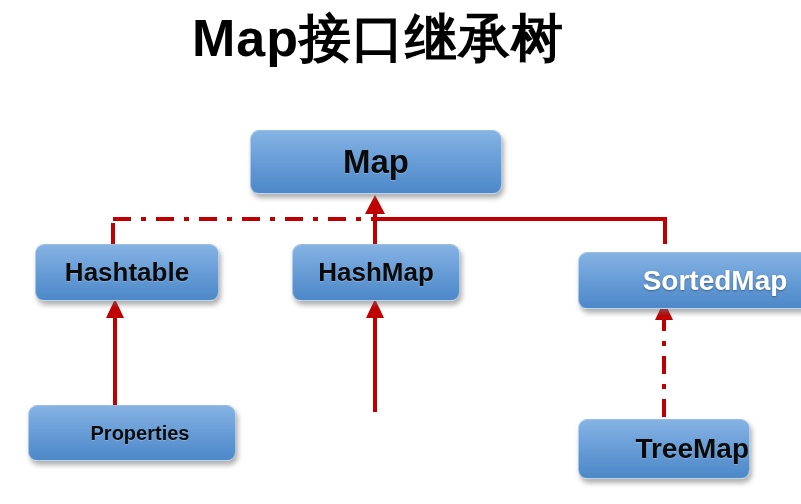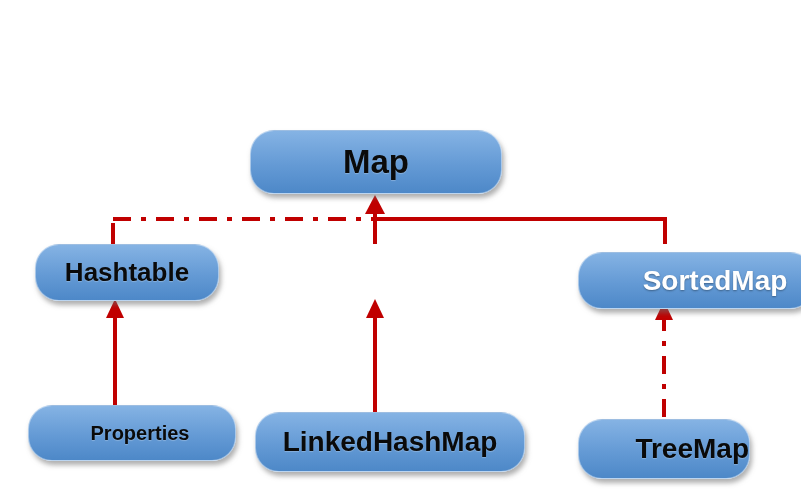--- a/index.html
+++ b/index.html
@@ -27,21 +27,21 @@
     left: 0; top: 0;
     width: 801px; height: 504px;
   }
   .node {
     position: absolute;
     display: flex;
     align-items: center;
     justify-content: center;
     font-weight: bold;
     color: #0a0a0a;
-    border-radius: 24px;
+    border-radius: 9px;
     background: linear-gradient(180deg, #85b3e4 0%, #649ad5 55%, #4d88c8 100%);
     border: 1px solid rgba(255,255,255,0.45);
     box-shadow: 2px 4px 5px rgba(110,110,110,0.55);
     text-shadow: 0 1px 1px rgba(255,255,255,0.25);
   }
   .node-map           { left: 250px; top: 130px; width: 250px; height: 62px; font-size: 33px; }
   .node-hashtable     { left:  23px; top: 244px; width: 182px; height: 55px; font-size: 26px; margin-left: 12px; }
   .node-hashmap       { left: 292px; top: 244px; width: 166px; height: 55px; font-size: 26px; }
   .node-sortedmap     { left: 578px; top: 252px; width: 196px; height: 55px; font-size: 28px; color: #ffffff; text-shadow: 0 1px 2px rgba(0,0,0,0.35); padding-left: 38px; }
   .node-properties    { left:  28px; top: 405px; width: 190px; height: 54px; font-size: 20px; padding-left: 16px; }
@@ -49,20 +49,21 @@
   .node-treemap       { left: 578px; top: 419px; width: 170px; height: 58px; font-size: 28px; justify-content: flex-end; }
   .edge { stroke: #C00000; stroke-width: 4; fill: none; }
   .edge-dashdot { stroke-dasharray: 18 10 5 10; }
   .arrowhead { fill: #C00000; stroke: none; }
 </style>
 </head>
 <body>
 
 <div class="stage">
 
+  <div class="diagram-title">Map接口继承树</div>
 
   <svg class="edges-layer" viewBox="0 0 801 504" xmlns="http://www.w3.org/2000/svg">
 
     <path class="edge edge-dashdot" d="M113,219 H371"></path>
     <path class="edge" d="M113,223 V244"></path>
 
     <path class="edge" d="M371,219 H667"></path>
     <path class="edge" d="M665,217 V244"></path>
 
     <path class="edge" d="M375,244 V212"></path>
@@ -79,30 +80,30 @@
   </svg>
 
   <div class="node node-map">
     <span>Map</span>
   </div>
 
   <div class="node node-hashtable">
     <span>Hashtable</span>
   </div>
 
+  <div class="node node-hashmap">
+    <span>HashMap</span>
+  </div>
 
   <div class="node node-sortedmap">
     <span>SortedMap</span>
   </div>
 
   <div class="node node-properties">
     <span>Properties</span>
   </div>
 
-  <div class="node node-linkedhashmap">
-    <span>LinkedHashMap</span>
-  </div>
 
   <div class="node node-treemap">
     <span>TreeMap</span>
   </div>
 
 </div>
 
 </body></html>

